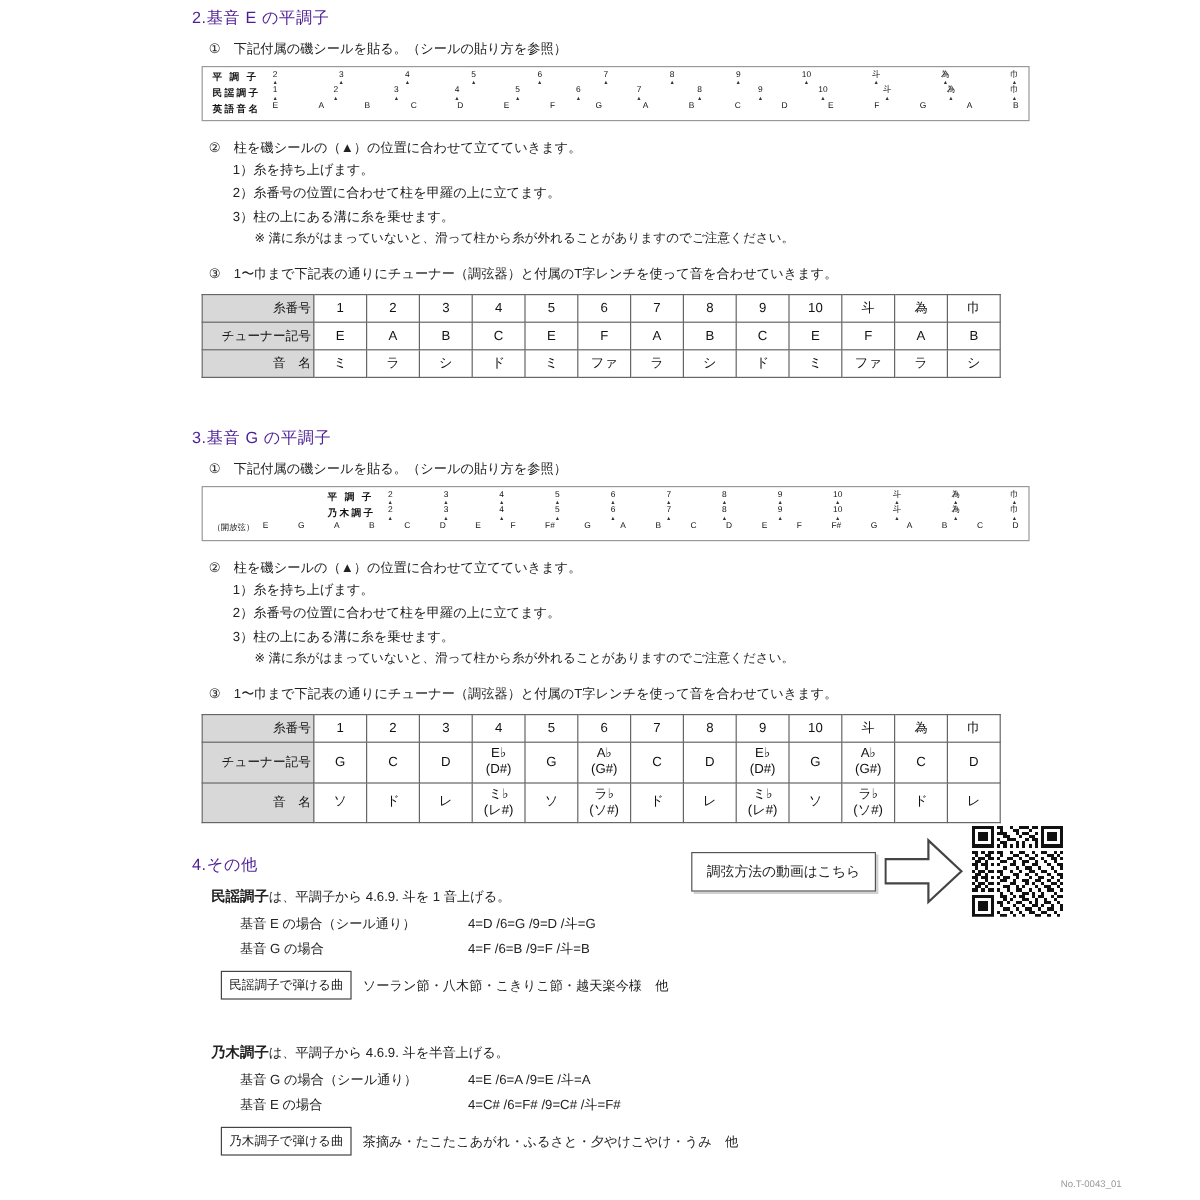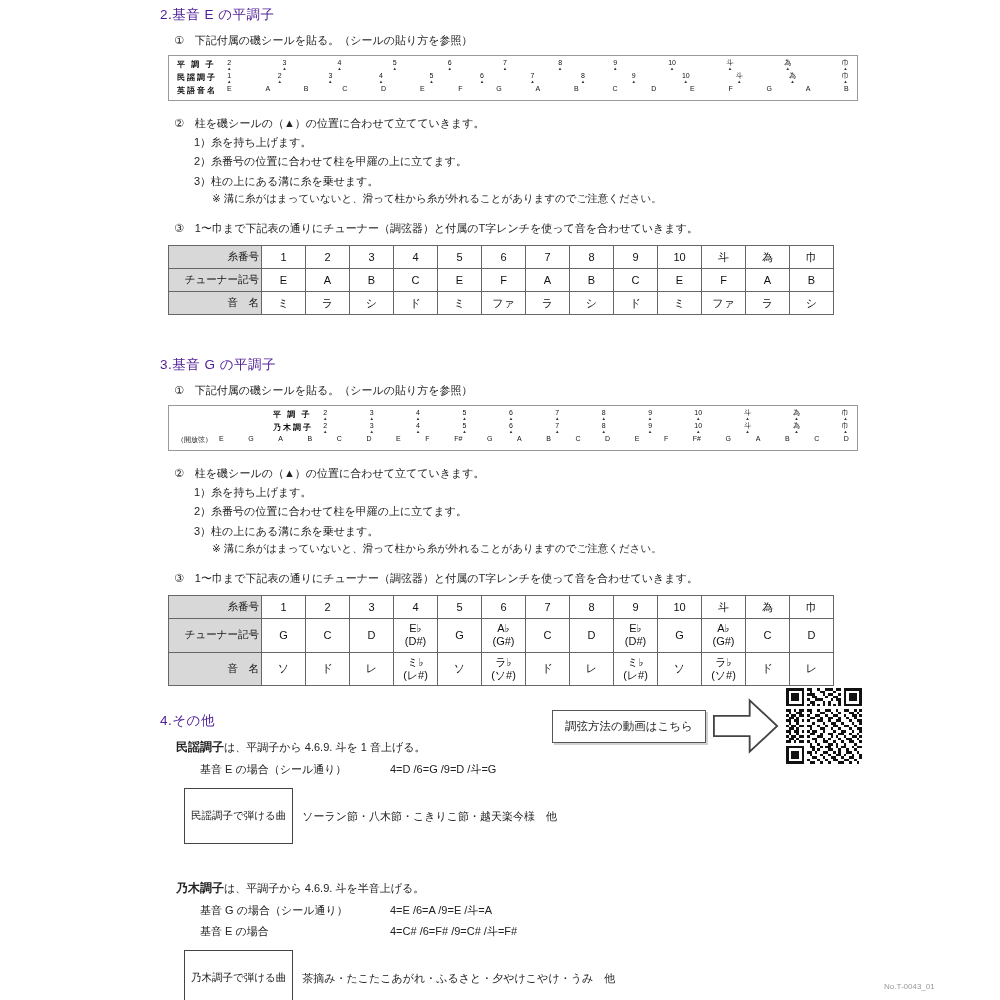--- a/index.html
+++ b/index.html
@@ -31,21 +31,21 @@
   .video-label-box{border:1px solid #555;background:#fff;padding:8px 12px;font-size:11.5px;
                    box-shadow:2px 2px 0 rgba(0,0,0,.18);white-space:nowrap}
   .qr{background:#fff}
 
   .para{margin-top:36px}
   .head-line{font-size:11px;margin:9px 0 0 16px}
   .h4-name{font-weight:bold;font-size:12px}
   .case-line{font-size:11px;margin:6px 0 0 40px}
   .case-label{display:inline-block;min-width:190px}
   .songs-line{font-size:11px;margin:11px 0 0 24px;display:flex;align-items:center;gap:9px}
-  .songs-label{border:1px solid #444;padding:20px 6px;font-size:10.5px;white-space:nowrap}
+  .songs-label{border:1px solid #444;padding:4px 6px;font-size:10.5px;white-space:nowrap}
   .footer{position:absolute;left:884px;top:982px;font-size:8px;color:#999}
 </style>
 </head>
 <body>
 
 <div class="page">
 
   <section class="block" style="left:160px;top:6px">
     <h2 class="sec-title">2.基音 E の平調子</h2>
     <p class="step">①　下記付属の磯シールを貼る。（シールの貼り方を参照）</p>
@@ -301,21 +301,21 @@
             <td>ソ</td>
             <td>ラ♭
 (ソ#)</td>
             <td>ド</td>
             <td>レ</td>
           </tr>
     </tbody>
       </table>
   </section>
 
-  <div class="video-callout" style="left:552px;top:688px">
+  <div class="video-callout" style="left:576px;top:688px">
     <div class="video-label-box">
       <span>調弦方法の動画はこちら</span>
     </div>
     <svg width="66" height="62" viewBox="0 0 72 66">
       <polygon points="1,22 40,22 40,5 70,33 40,61 40,44 1,44" fill="#fff" stroke="#444" stroke-width="2"></polygon>
     </svg>
     <svg class="qr" width="76" height="76" viewBox="0 0 29 29" shape-rendering="crispEdges">
       <rect x="0" y="0" width="29" height="29" fill="#fff"></rect>
       <g fill="#111">
         <path d="M0 0h7v7H0z M22 0h7v7h-7z M0 22h7v7H0z"></path>
@@ -367,20 +367,21 @@
         M9 28h2v1H9z M13 28h1v1h-1z M16 28h1v1h-1z M20 28h2v1h-2z M24 28h1v1h-1z M27 28h1v1h-1z"></path>
     </svg>
   </div>
 
   <section class="block" style="left:160px;top:712px">
     <h2 class="sec-title">4.その他</h2>
 
     <div class="para" style="margin-top:8px">
       <p class="head-line"><b class="h4-name">民謡調子</b><span>は、平調子から 4.6.9. 斗を 1 音上げる。</span></p>
       <p class="case-line"><span class="case-label">基音 E の場合（シール通り）</span><span>4=D /6=G /9=D /斗=G</span></p>
+      <p class="case-line"><span class="case-label">基音 G の場合</span><span>4=F /6=B /9=F /斗=B</span></p>
       <p class="songs-line">
           <span class="songs-label">民謡調子で弾ける曲</span>
           <span>ソーラン節・八木節・こきりこ節・越天楽今様　他</span>
         </p>
     </div>
 
     <div class="para">
       <p class="head-line"><b class="h4-name">乃木調子</b><span>は、平調子から 4.6.9. 斗を半音上げる。</span></p>
       <p class="case-line"><span class="case-label">基音 G の場合（シール通り）</span><span>4=E /6=A /9=E /斗=A</span></p>
       <p class="case-line"><span class="case-label">基音 E の場合</span><span>4=C# /6=F# /9=C# /斗=F#</span></p>

